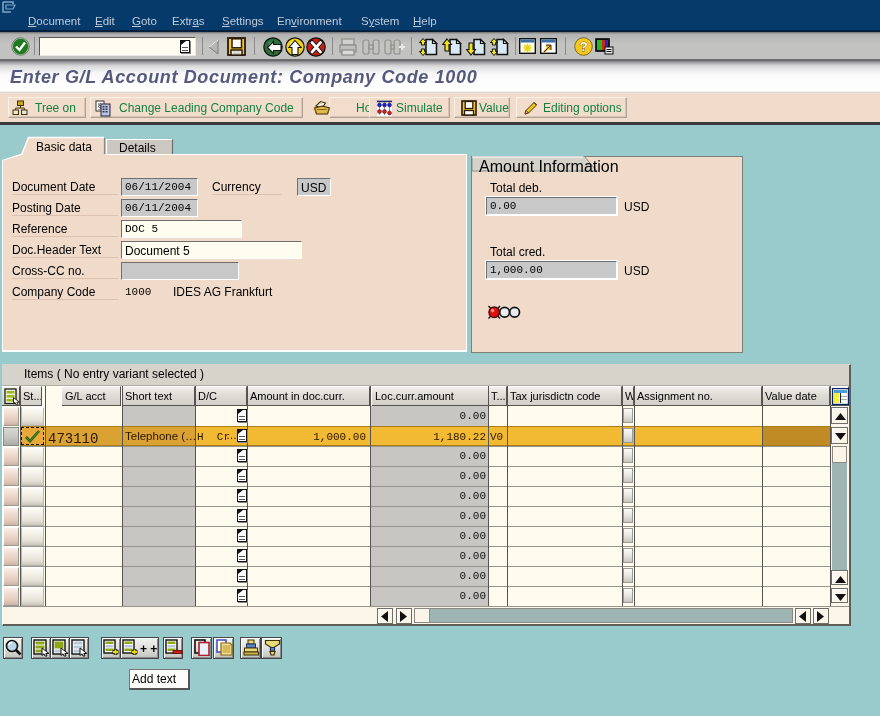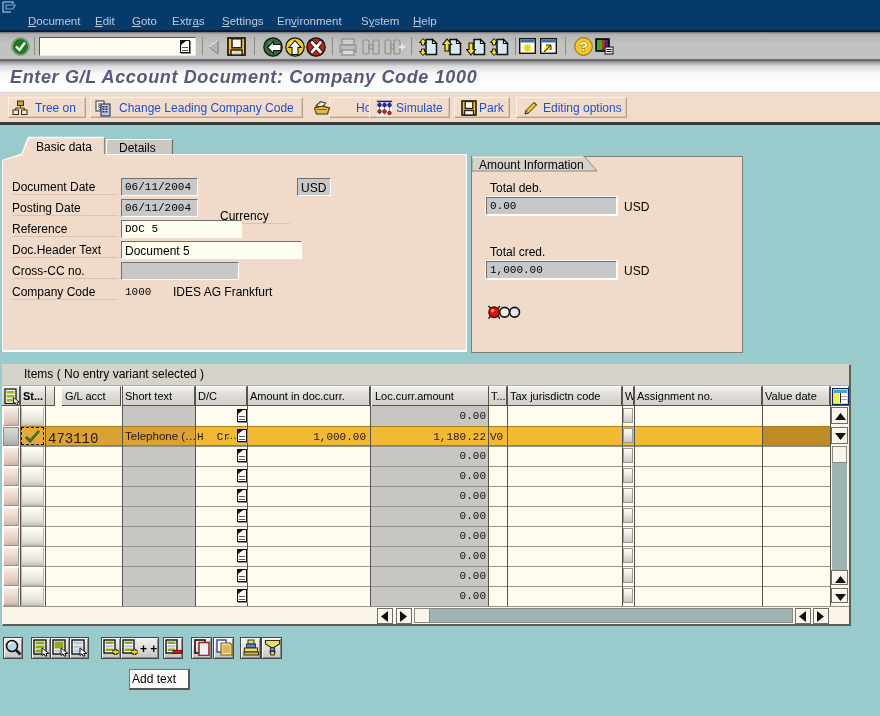--- a/index.html
+++ b/index.html
@@ -15,21 +15,21 @@
 #menuline { left:0; top:30px; width:880px; height:2px; background:#021F3D; }
 #toolbar { left:0; top:32px; width:880px; height:28px; background:linear-gradient(#6e6e6e 0,#b2b2b2 8%,#c3c3c2 45%,#c1c1c0 100%); border-bottom:1px solid #6f6f6f; }
 .tsep { position:absolute; top:37px; width:1px; height:18px; background:#8a8a8a; }
 #cmdfield { left:39px; top:37px; width:157px; height:19px; background:#FFFDF2; border-top:1px solid #555; border-left:1px solid #555; border-right:1px solid #e8e8e8; border-bottom:1px solid #e8e8e8; }
 
 #titleband { left:0; top:60px; width:880px; height:33px; background:linear-gradient(#58585a 0,#9a9a9e 6%,#d9d9db 18%,#f7f7f8 40%,#ffffff 70%,#fbfbfa 94%,#d0d0cf 100%); }
 #titletext { left:10px; top:67px; font-size:18px; letter-spacing:0.65px; font-weight:bold; font-style:italic; color:#555A7D; }
 
 #apptoolbar { left:0; top:93px; width:880px; height:29px; background:#F1DBCA; }
 #appline { left:0; top:122px; width:880px; height:3px; background:#3A3A3A; }
-.abtn { position:absolute; top:97px; height:21px; background:#F2DDCD; border:1px solid #B0A296; border-top-color:#FBF1E7; border-left-color:#FBF1E7; box-shadow:inset -1px -1px 0 #D8C4B2; font-size:12px; color:#1d4ed8; }
+.abtn { position:absolute; top:97px; height:21px; background:#F2DDCD; border:1px solid #B0A296; border-top-color:#FBF1E7; border-left-color:#FBF1E7; box-shadow:inset -1px -1px 0 #D8C4B2; font-size:12px; color:#15803d; }
 .abtn .lbl { position:absolute; top:3px; white-space:nowrap; }
 #panelL { left:2px; top:154px; width:465px; height:198px; background:#F0DAC9; border-left:1px solid #fff; border-bottom:2px solid #fff; border-right:1px solid #fff; }
 #panelLtop { left:106px; top:154px; width:361px; height:1px; background:#fff; }
 
 .flabel { position:absolute; font-size:12px; color:#000; border-bottom:1px solid #DCC3B1; }
 .finput { position:absolute; height:18px; border-top:1px solid #6f6f6f; border-left:1px solid #6f6f6f; border-bottom:1px solid #FFF; border-right:1px solid #FFF; font-size:11px; padding:2px 0 0 3px; }
 .gray { background:#C8C8C8; }
 .cream { background:#FFFCF0; }
 
 #panelR { left:471px; top:156px; width:272px; height:197px; background:#F0DAC9; border:1px solid #7f7f7a; }
@@ -83,21 +83,21 @@
 <div class="abtn" style="left:90px; width:213px;">
     <span class="lbl" style="left:28px">Change Leading Company Code</span>
   </div>
 <div class="abtn" style="left:307px; width:78px;margin-left:22px;">
     <span class="lbl" style="left:26px">Hold</span>
   </div>
 <div class="abtn" style="left:369px; width:81px;">
     <span class="lbl" style="left:26px">Simulate</span>
   </div>
 <div class="abtn" style="left:454px; width:56px;">
-    <span class="lbl" style="left:24px">Park</span>
+    <span class="lbl" style="left:24px">Value</span>
   </div>
 <div class="abtn" style="left:516px; width:111px;">
     <span class="lbl" style="left:26px">Editing options</span>
   </div>
 
 <div class="abs" id="panelL"></div>
 <div class="abs" id="panelLtop"></div>
 <svg class="abs" style="left:0;top:130px;" width="470" height="33" viewBox="0 0 470 33">
 <polygon points="106,24 106,9 172,9 172,24" fill="#CBC8C1"></polygon>
 <path d="M106.5 24 L106.5 9.5 L172 9.5" fill="none" stroke="#FFF" stroke-width="1.2"></path>
@@ -105,21 +105,21 @@
 <polygon points="21,31 21,24 28,7 104,7 104,24 104,31" fill="#F0DAC9"></polygon>
 <polygon points="2,24 21,24 2,31" fill="#9ACBCC"></polygon>
 <path d="M2 30.5 L22 24.2 L28.5 7.5 L104 7.5" fill="none" stroke="#FFF" stroke-width="1.3"></path>
 <path d="M104.5 8 L104.5 24" stroke="#8A8A85" stroke-width="1.2"></path>
 </svg>
 <div class="abs" style="left:36px;top:140px;font-size:12px;">Basic data</div>
 <div class="abs" style="left:119px;top:141px;font-size:12px;">Details</div>
 
 <div class="flabel" style="left:12px; top:180px; width:106px;">Document Date</div>
 <div class="finput gray mono" style="left:121px; top:178px; width:77px;">06/11/2004</div>
-<div class="flabel" style="left:220px; top:180px; width:70px;margin-top:29px;">Currency</div>
+<div class="flabel" style="left:212px; top:180px; width:70px;">Currency</div>
 <div class="finput gray" style="left:297px; top:178px; width:34px; font-size:12px;">USD</div>
 <div class="flabel" style="left:12px; top:201px; width:106px;">Posting Date</div>
 <div class="finput gray mono" style="left:121px; top:199px; width:77px;">06/11/2004</div>
 <div class="flabel" style="left:12px; top:222px; width:106px;">Reference</div>
 <div class="finput cream mono" style="left:121px; top:220px; width:121px;">DOC 5</div>
 <div class="flabel" style="left:12px; top:243px; width:106px;">Doc.Header Text</div>
 <div class="finput cream" style="left:121px; top:241px; width:181px; font-size:12px;">Document 5</div>
 <div class="flabel" style="left:12px; top:264px; width:106px;">Cross-CC no.</div>
 <div class="finput gray" style="left:121px; top:262px; width:118px;"></div>
 <div class="flabel" style="left:12px; top:285px; width:106px;">Company Code</div>
@@ -134,21 +134,21 @@
 <div class="abs" style="left:490px; top:245px; font-size:12px;">Total cred.</div>
 <div class="abs finput gray mono" style="left:486px; top:261px; width:131px; box-shadow:0 0 0 1px #fff;">1,000.00</div>
 <div class="abs" style="left:624px; top:264px; font-size:12px;">USD</div>
 
 <div class="abs" id="items"></div>
 <div class="abs" id="itemsbar">
     <span style="position:absolute; left:22px; top:3px;">Items ( No entry variant selected )</span>
   </div>
 
 <div class="hcell" style="left:2px;width:18px;"></div>
-<div class="hcell" style="left:20px;width:35px;font-weight:bold;">St...</div>
+<div class="hcell" style="left:20px;width:22px;">St...</div>
 <div class="hcell" style="left:62px;width:59px;">G/L acct</div>
 <div class="hcell" style="left:122px;width:73px;">Short text</div>
 <div class="hcell" style="left:195px;width:52px;">D/C</div>
 <div class="hcell" style="left:247px;width:123px;">Amount in doc.curr.</div>
 <div class="hcell" style="left:372px;width:118px;">Loc.curr.amount</div>
 <div class="hcell" style="left:488px;width:19px;">T...</div>
 <div class="hcell" style="left:507px;width:115px;">Tax jurisdictn code</div>
 <div class="hcell" style="left:622px;width:12px;">W</div>
 <div class="hcell" style="left:634px;width:128px;">Assignment no.</div>
 <div class="hcell" style="left:762px;width:68px;">Value date</div>
@@ -479,21 +479,21 @@
 </svg>
 <svg class="abs" style="left:522px;top:100px;" width="17" height="17" viewBox="0 0 17 17">
 <path d="M3 14 L4 10.5 L12 2.5 L14.5 5 L6.5 13 Z" fill="#F2C81E" stroke="#403000" stroke-width="1"></path>
 <path d="M3 14 L4 10.5 L6.5 13 Z" fill="#E8B49C" stroke="#403000" stroke-width="0.8"></path>
 <path d="M12 2.5 L14.5 5" stroke="#403000" stroke-width="1"></path>
 </svg>
 <svg class="abs" style="left:472px;top:156px;" width="126" height="16" viewBox="0 0 126 16">
 <path d="M0 0 L112 0 L125 15 L0 15 Z" fill="#D5D2CA" stroke="#8a8a85" stroke-width="1"></path>
 <path d="M0 1 L111 1" stroke="#fff" stroke-width="1"></path>
 </svg>
-<div class="abs" style="left:479px;top:158px;font-size:12px;">Amount Information</div>
+<div class="abs" style="left:479px;top:158px;font-size:16px;">Amount Information</div>
 <svg class="abs" style="left:487px;top:304px;" width="34" height="17" viewBox="0 0 34 17">
 <path d="M1.5 2 L13 14.5 M13 2 L1.5 14.5" stroke="#111" stroke-width="1.3"></path>
 <circle cx="7.2" cy="8.3" r="5.3" fill="#E01010" stroke="#4A0A0A" stroke-width="1.3"></circle>
 <circle cx="5.6" cy="6.6" r="1.8" fill="#FF8A80"></circle>
 <circle cx="17.6" cy="8.3" r="4.9" fill="#E9EFEA" stroke="#111" stroke-width="1.7"></circle>
 <circle cx="27.6" cy="8.3" r="4.9" fill="#E9E9EE" stroke="#111" stroke-width="1.7"></circle>
 </svg>
 <div class="abs bbtn" style="left:3px;width:20px;"></div>
 <div class="abs bbtn" style="left:31px;width:20px;"></div>
 <div class="abs bbtn" style="left:50px;width:20px;"></div>

